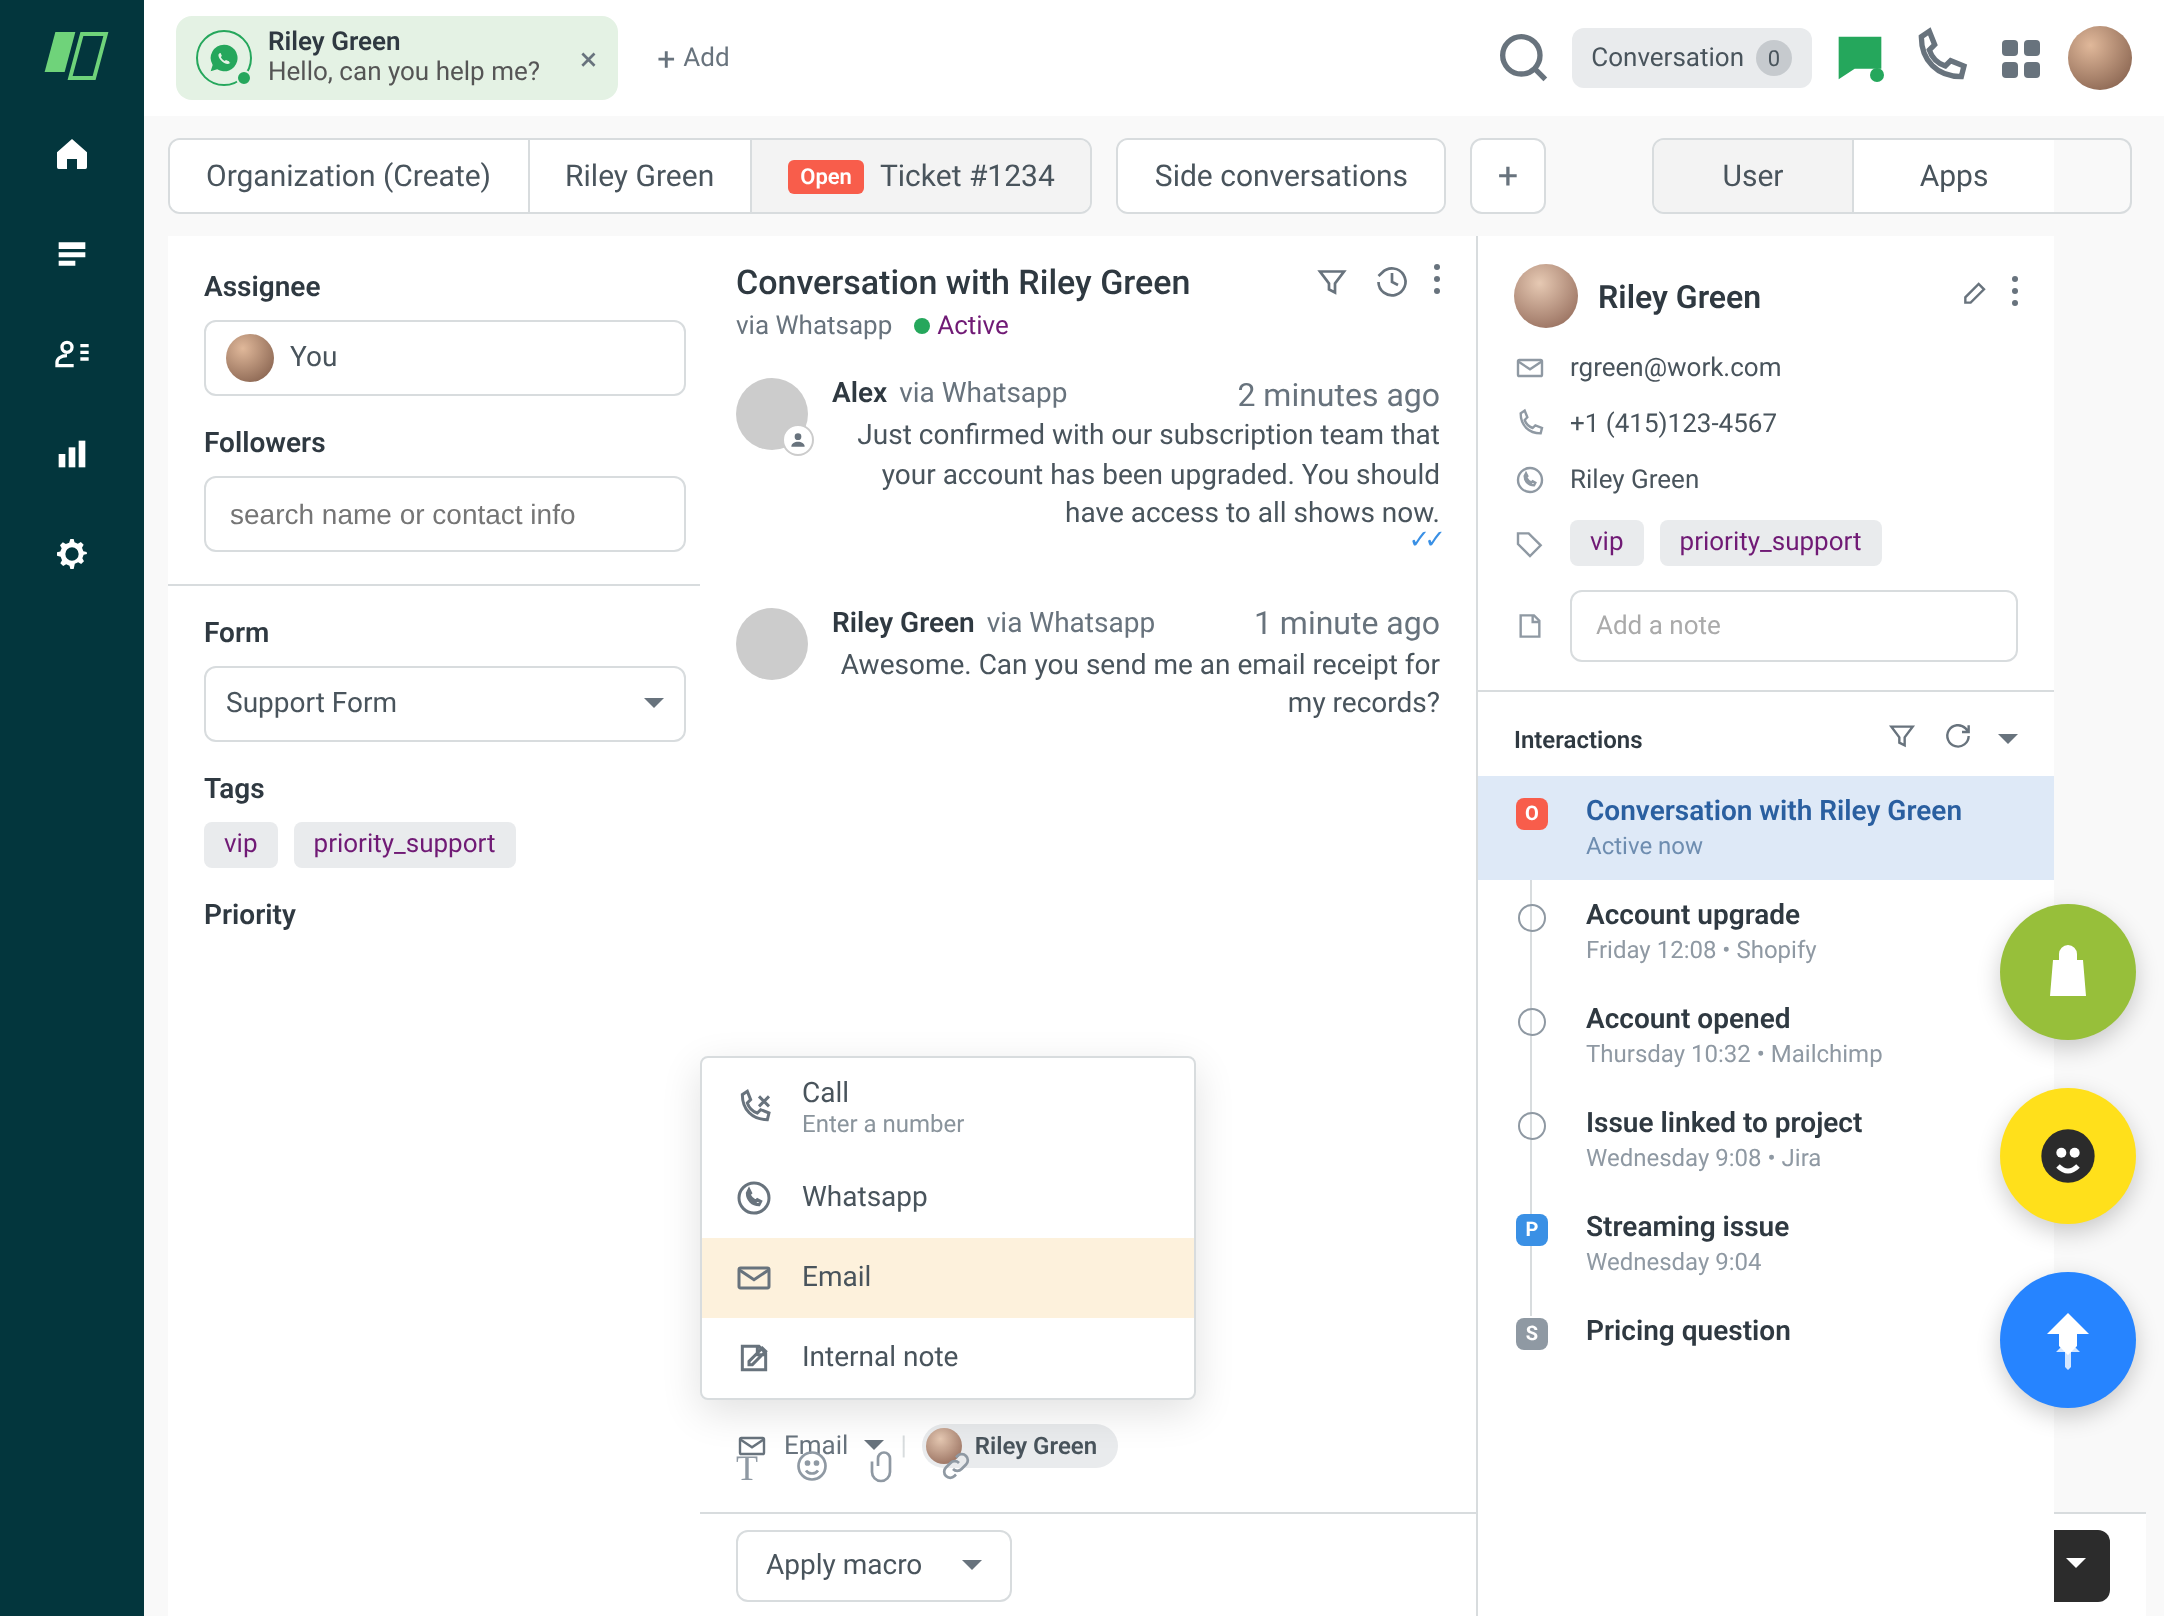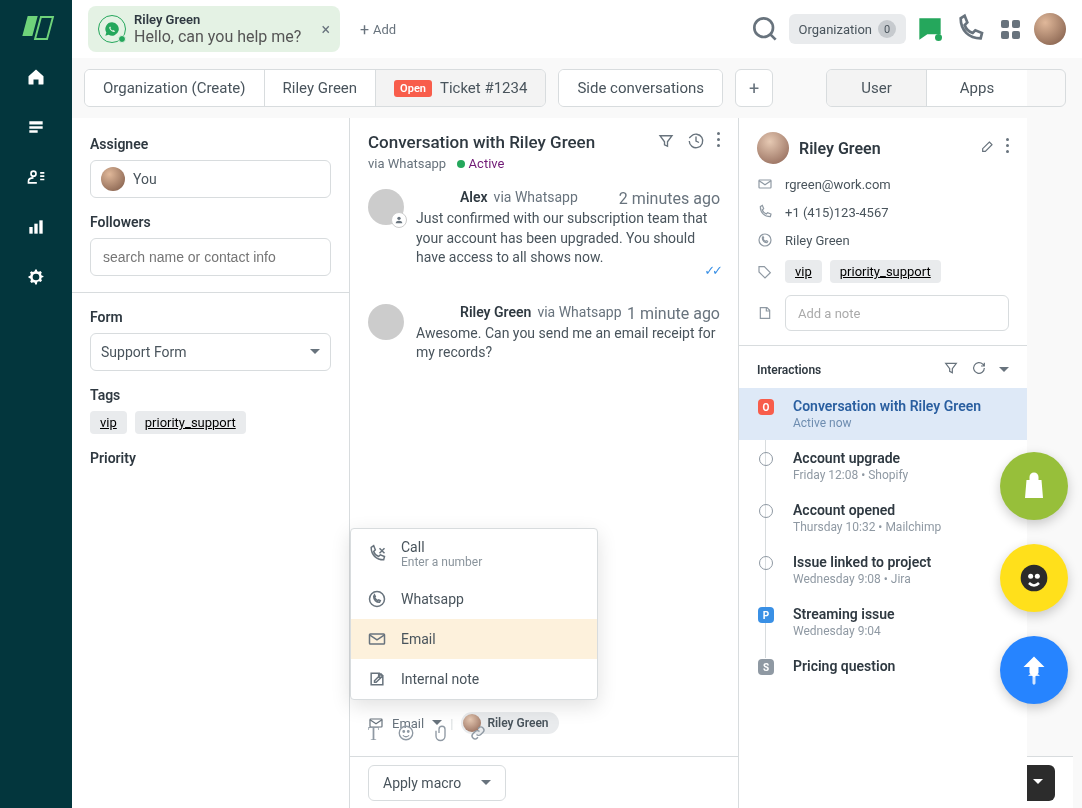--- a/index.html
+++ b/index.html
@@ -20,21 +20,21 @@
   .leftnav .logo::after { left:12px; background:#03363d; border:2px solid #6fd37a;}
   .leftnav .nav-ico { width:22px; height:22px; color:#fff; display:flex; align-items:center; justify-content:center; cursor:pointer;}
   .leftnav svg { width:20px; height:20px; fill:#fff; }
   
   .topbar { position:absolute; left:72px; right:0; top:0; height:58px; background:#fff; display:flex; align-items:center; padding:0 16px; gap:8px;}
   .tab-chip { background:#e4f2e4; border-radius:8px; padding:6px 10px; display:flex; align-items:center; gap:8px; position:relative;}
   .wa-circle { width:28px; height:28px; border-radius:50%; border:1.5px solid #25a75c; display:flex; align-items:center; justify-content:center; position:relative;}
   .wa-circle svg { width:16px; height:16px; fill:#25a75c;}
   .wa-dot { position:absolute; bottom:-1px; right:-1px; width:8px; height:8px; border-radius:50%; background:#25a75c; border:1px solid #e4f2e4;}
   .tab-chip .ttl { font-size:13px; font-weight:600; color:#2f3941;}
-  .tab-chip .sub { font-size:16px; color:#555;}
+  .tab-chip .sub { font-size:13px; color:#555;}
   .tab-chip .close { margin-left:12px; color:#68737d; font-size:16px; cursor:pointer;}
   .addbtn { display:flex; align-items:center; gap:4px; color:#68737d; font-size:13px; padding:0 12px; cursor:pointer;}
   .addbtn span.plus { font-size:16px;}
   .top-spacer { flex:1;}
   .top-ico { width:32px; height:32px; display:flex; align-items:center; justify-content:center; color:#68737d; cursor:pointer; position:relative;}
   .conv-pill { background:#e9ebed; border-radius:6px; padding:6px 10px; display:flex; align-items:center; gap:6px; font-size:13px; color:#49545c; cursor:pointer;}
   .badge-count { background:#c6cace; border-radius:50%; width:18px; height:18px; font-size:11px; display:inline-flex; align-items:center; justify-content:center; color:#49545c;}
   .chat-ico svg { fill:#25a75c;}
   .chat-ico .dot { position:absolute; bottom:4px; right:4px; width:7px; height:7px; border-radius:50%; background:#25a75c;}
   .grid-ico { display:grid; grid-template-columns:8px 8px; grid-template-rows:8px 8px; gap:3px;}
@@ -45,46 +45,46 @@
   .tabgrp { display:flex; border:1px solid var(--border); border-radius:6px; overflow:hidden; height:38px;}
   .tabgrp .seg { padding:0 18px; display:flex; align-items:center; font-size:15px; color:#49545c; border-right:1px solid var(--border); background:#fff; cursor:pointer; gap:8px;}
   .tabgrp .seg:last-child { border-right:none;}
   .tabgrp .seg.active { background:#f3f3f3;}
   .open-pill { background:#f85d4b; color:#fff; font-size:11px; font-weight:600; padding:2px 6px; border-radius:3px;}
   .addtab-btn { width:38px; height:38px; border:1px solid var(--border); border-radius:6px; display:flex; align-items:center; justify-content:center; font-size:18px; color:#68737d; background:#fff; cursor:pointer;}
   .user-apps { margin-left:auto; width:240px;}
   .user-apps .seg { width:100px; justify-content:center; font-size:15px;}
   
   .panel { position:absolute; top:118px; bottom:0; background:#fff;}
-  .panel-left { left:72px; width:278px; border-right:1px solid var(--border); padding:18px;}
+  .panel-left { left:84px; width:278px; border-right:1px solid var(--border); padding:18px;}
   .panel-mid { left:350px; width:388px; }
   .panel-right { left:738px; right:55px; border-left:1px solid var(--border);}
   .label { font-size:14px; font-weight:600; color:#2f3941; margin-bottom:8px; display:block;}
   .input-row { border:1px solid var(--border); border-radius:6px; height:38px; display:flex; align-items:center; padding:0 10px; font-size:14px; color:#49545c; background:#fff; gap:8px;}
   .input-row input { border:none; outline:none; font-size:14px; flex:1; background:transparent;}
   .drop-caret { margin-left:auto; color:#68737d;}
   .tags { display:flex; gap:8px;}
-  .tag { background:var(--tag-bg); padding:4px 10px; border-radius:4px; font-size:13px; color:#000000;text-decoration:underline;}
+  .tag { background:var(--tag-bg); padding:4px 10px; border-radius:4px; font-size:13px; color:#701a75;}
   .hr { height:1px; background:var(--border); margin:16px -18px;}
   
   .conv-header { padding:14px 18px 8px; display:flex; align-items:flex-start;}
   .conv-header h2 { margin:0; font-size:17px; font-weight:500; color:#2f3941;}
   .conv-header .sub { font-size:13px; color:var(--text-muted); margin-top:4px;}
   .conv-header .dot { display:inline-block; width:8px; height:8px; border-radius:50%; background:#25a75c; margin:0 4px;}
   .hdr-icons { margin-left:auto; display:flex; gap:12px; color:#68737d;}
   .hdr-icons svg { width:18px; height:18px; fill:none; stroke:#68737d; stroke-width:1.8;}
   .msg { display:flex; gap:12px; padding:10px 18px;}
   .msg .av { width:36px; height:36px; border-radius:50%; background:#ccc; flex-shrink:0; position:relative;}
   .msg .av .sub-ic { position:absolute; bottom:-3px; right:-3px; width:16px; height:16px; border-radius:50%; background:#fff; border:1px solid #ccc; display:flex; align-items:center; justify-content:center;}
   .msg .body { flex:1;}
-  .msg .row1 { display:flex; align-items:flex-start; gap:6px; position:relative;margin-left:44px;}
+  .msg .row1 { display:flex; align-items:center; gap:6px; position:relative;}
   .msg .name { font-weight:600; font-size:14px;}
   .msg .via { color:var(--text-muted); font-size:14px;}
   .msg .time { color:var(--text-muted); font-size:16px; position:absolute; right:0;}
-  .msg .txt { font-size:14px; color:#49545c; margin-top:4px; line-height:1.4; position:relative;}
+  .msg .txt { font-size:14px; color:#49545c; margin-top:4px; line-height:1.4; position:relative;text-align:right;}
   .tick { color:#3a90e5; position:absolute; right:0; bottom:-4px; font-size:13px; letter-spacing:-3px;}
   .av1 { background:radial-gradient(circle at 35% 30%, #e0b89a, #7a5644);}
   .av2 { background:radial-gradient(circle at 40% 30%, #e6c9b3, #8a6050);}
   
   .compose-menu { position:absolute; left:0; top:410px; width:248px; background:#fff; border:1px solid var(--border); border-radius:4px; box-shadow:0 6px 20px rgba(0,0,0,0.12); z-index:20;}
   .compose-menu .item { display:flex; align-items:center; gap:14px; padding:10px 16px; font-size:14px; color:#49545c; cursor:pointer;}
   .compose-menu .item.sel { background:#fdf1dc;}
   .compose-menu .item .sub2 { font-size:12px; color:#8a949c; display:block;}
   .compose-menu svg { width:20px; height:20px; fill:none; stroke:#68737d; stroke-width:1.8;}
   .compose-bar { position:absolute; left:0; top:594px; padding:0 18px; display:flex; align-items:center; gap:8px; font-size:13px; color:#68737d;}
@@ -188,21 +188,21 @@
       <span>Add</span>
   </div>
   <div class="top-spacer"></div>
   <div class="top-ico">
       <svg viewBox="0 0 24 24" fill="none" stroke="#68737d" stroke-width="2">
         <circle cx="11" cy="11" r="7"></circle>
         <path d="m20 20-4-4"></path>
       </svg>
     </div>
   <div class="conv-pill">
-    <span>Organization</span>
+    <span>Conversation</span>
     <span class="badge-count">0</span>
   </div>
   <div class="top-ico chat-ico">
       <svg viewBox="0 0 24 24">
         <path d="M4 4h16v12H10l-6 4z"></path>
       </svg>
       <span class="dot"></span>
     </div>
   <div class="top-ico">
       <svg viewBox="0 0 24 24" fill="none" stroke="#68737d" stroke-width="2">

